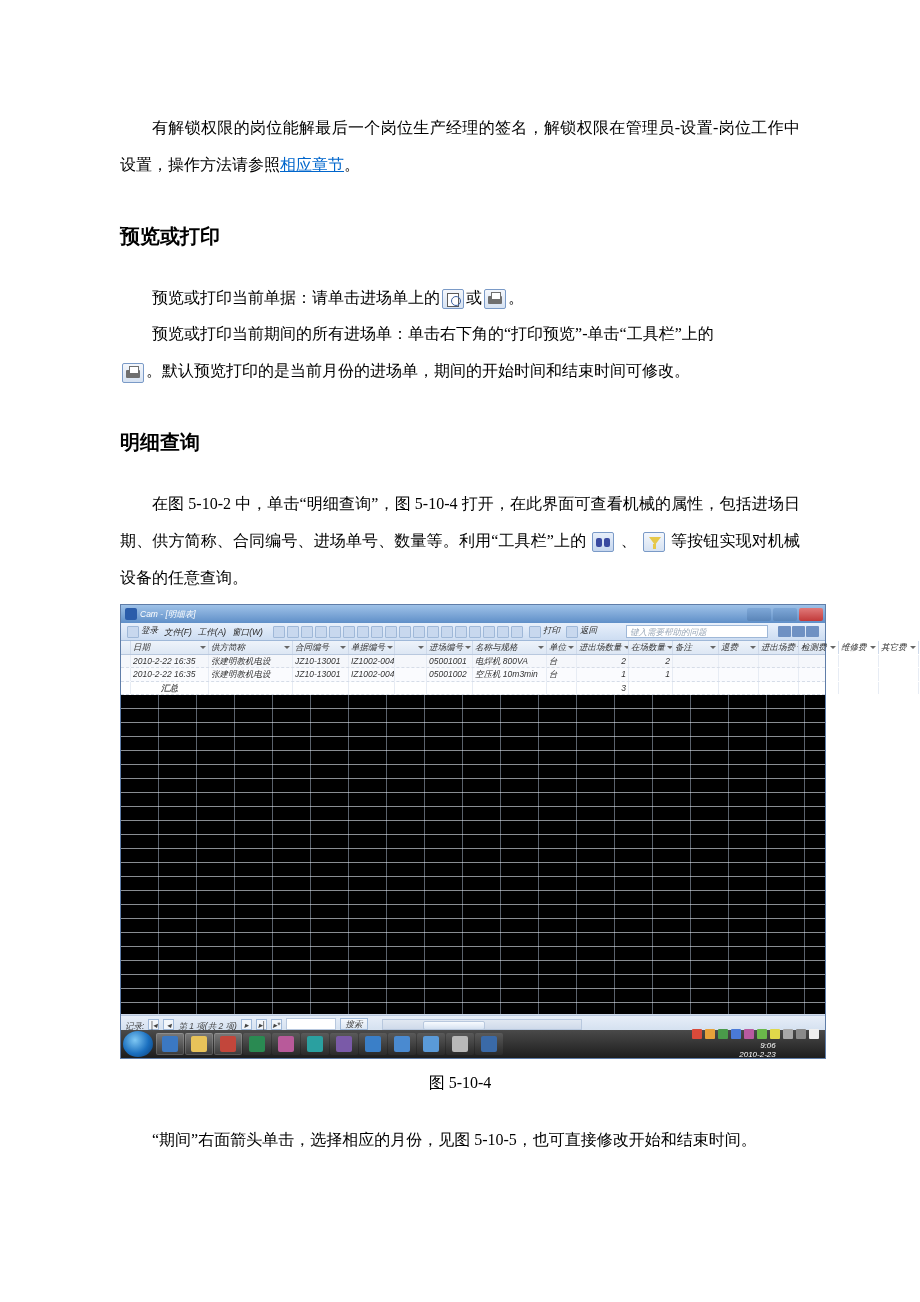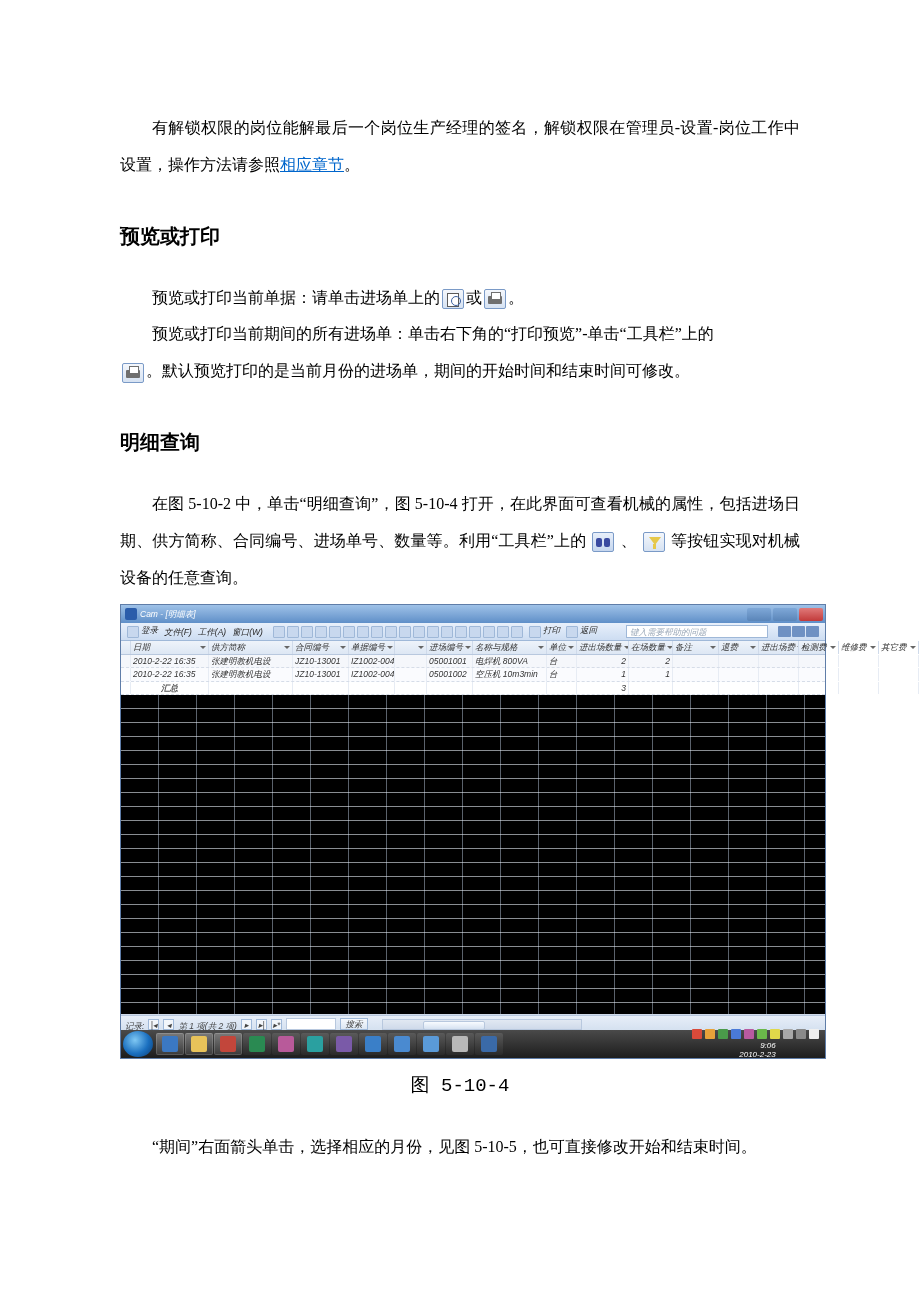--- a/index.html
+++ b/index.html
@@ -252,23 +252,23 @@
   .tray {
     margin-left:auto; display:flex; align-items:center; gap:3px; color:#fff;
     padding-right:4px;
     flex-direction:column;
   }
   .tray .ic { width:10px; height:10px; border-radius:1px; }
   .clock { text-align:right; line-height:1.1; font-size:8px; color:#fff; margin-left:4px;}
 
   .caption {
     text-align: center;
-    font-size: 19px;
+    font-size: 16px;
     margin: 6px 0 20px 0;
-    font-family: Liberation Mono, monospace;
+    font-family: Liberation Serif, serif;
   }
 </style>
 </head>
 <body>
 
 <div class="page">
 
   <p class="para">
     <span>有解锁权限的岗位能解最后一个岗位生产经理的签名，解锁权限在管理员-设置-岗位工作中设置，操作方法请参照</span><a class="link" href="#">相应章节</a><span>。</span>
   </p>

